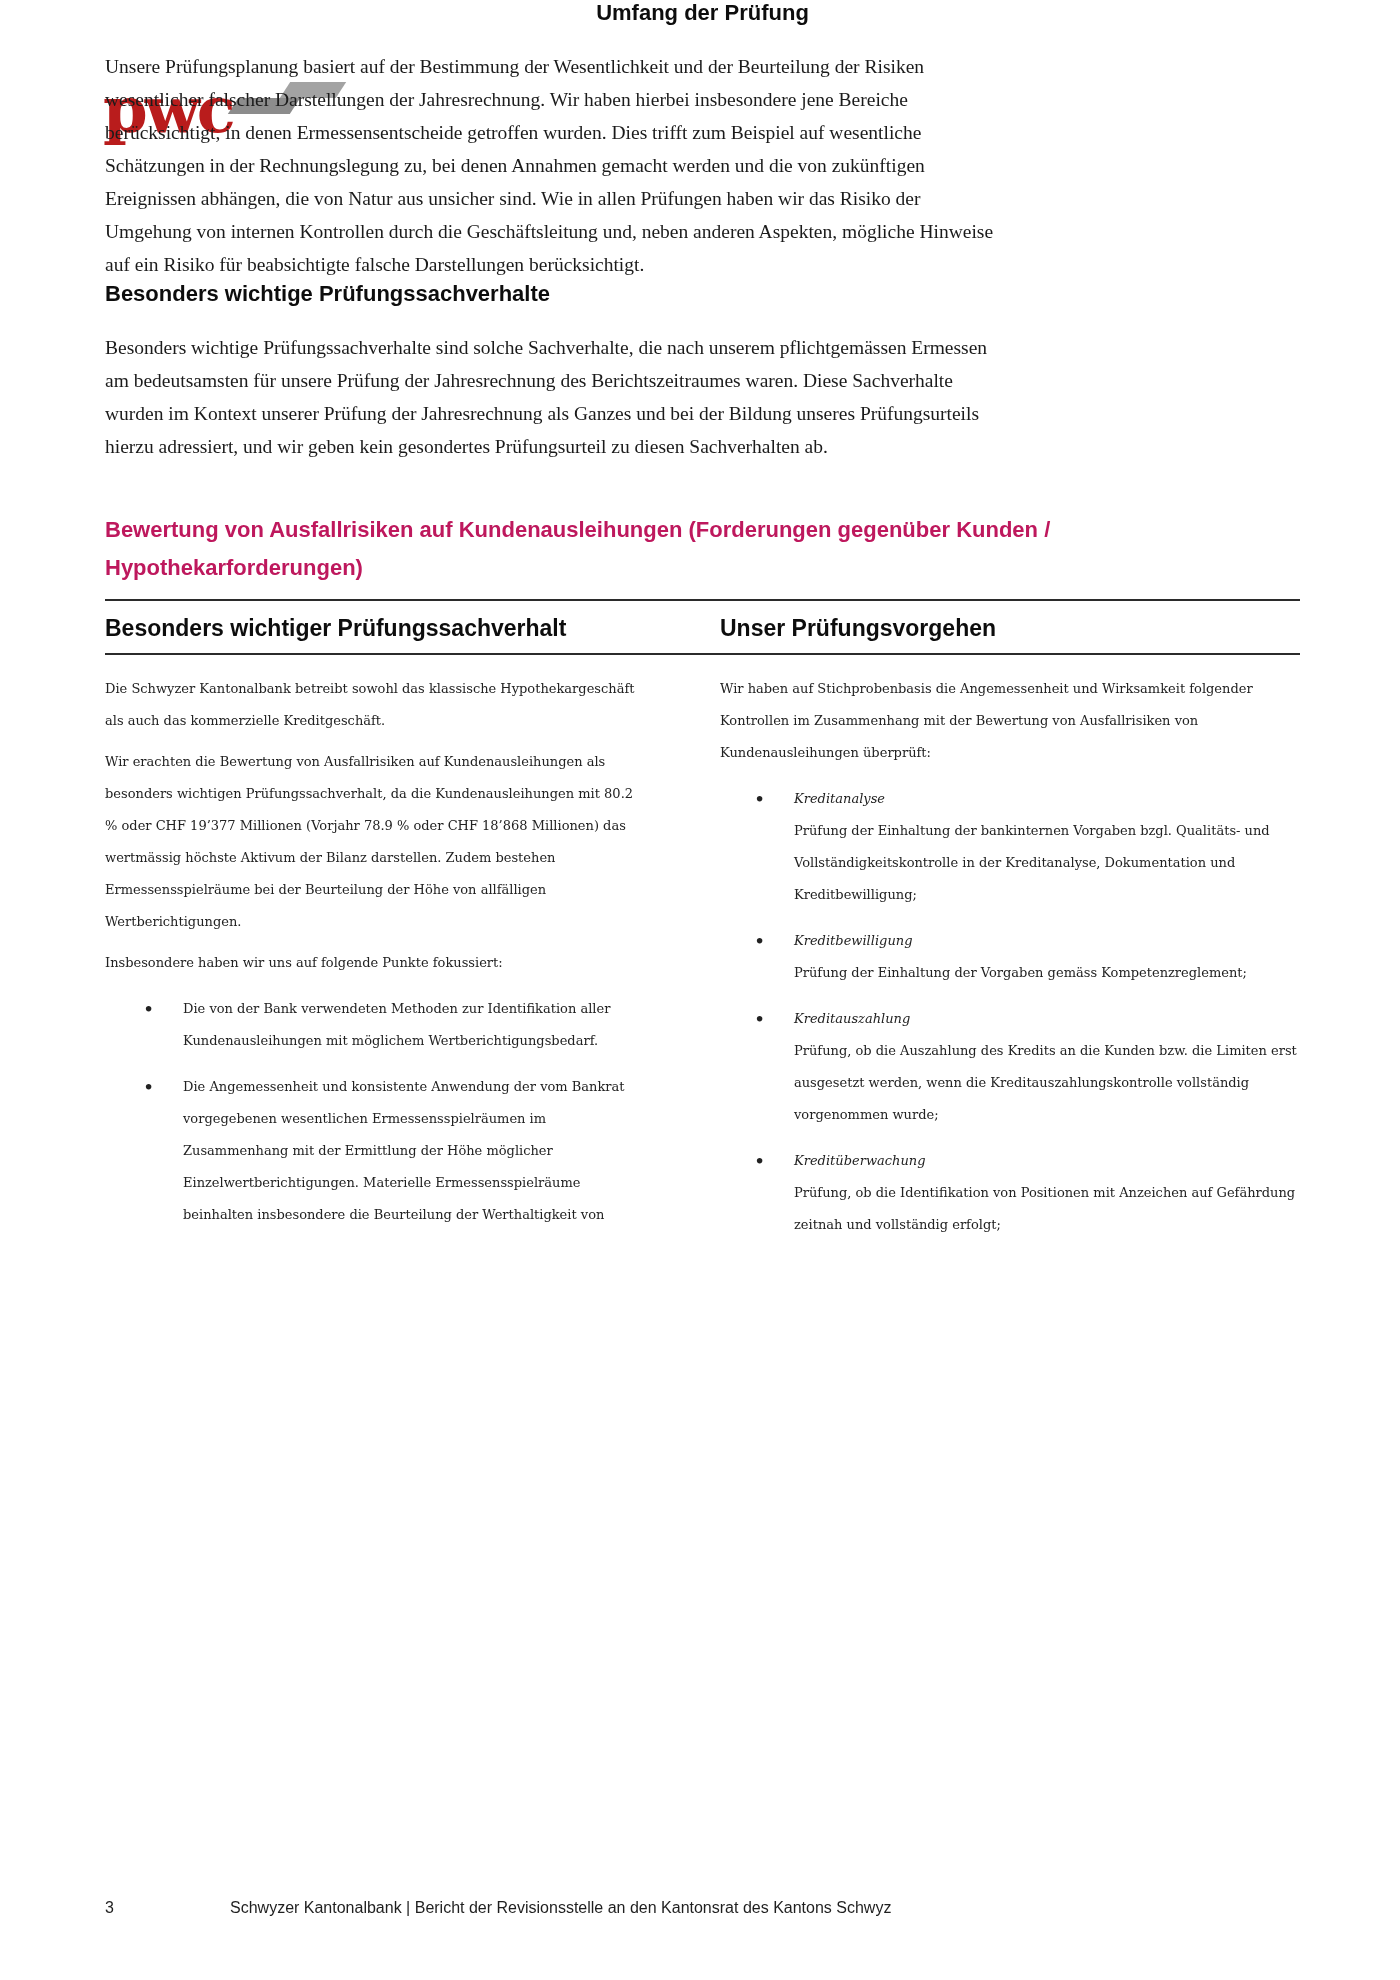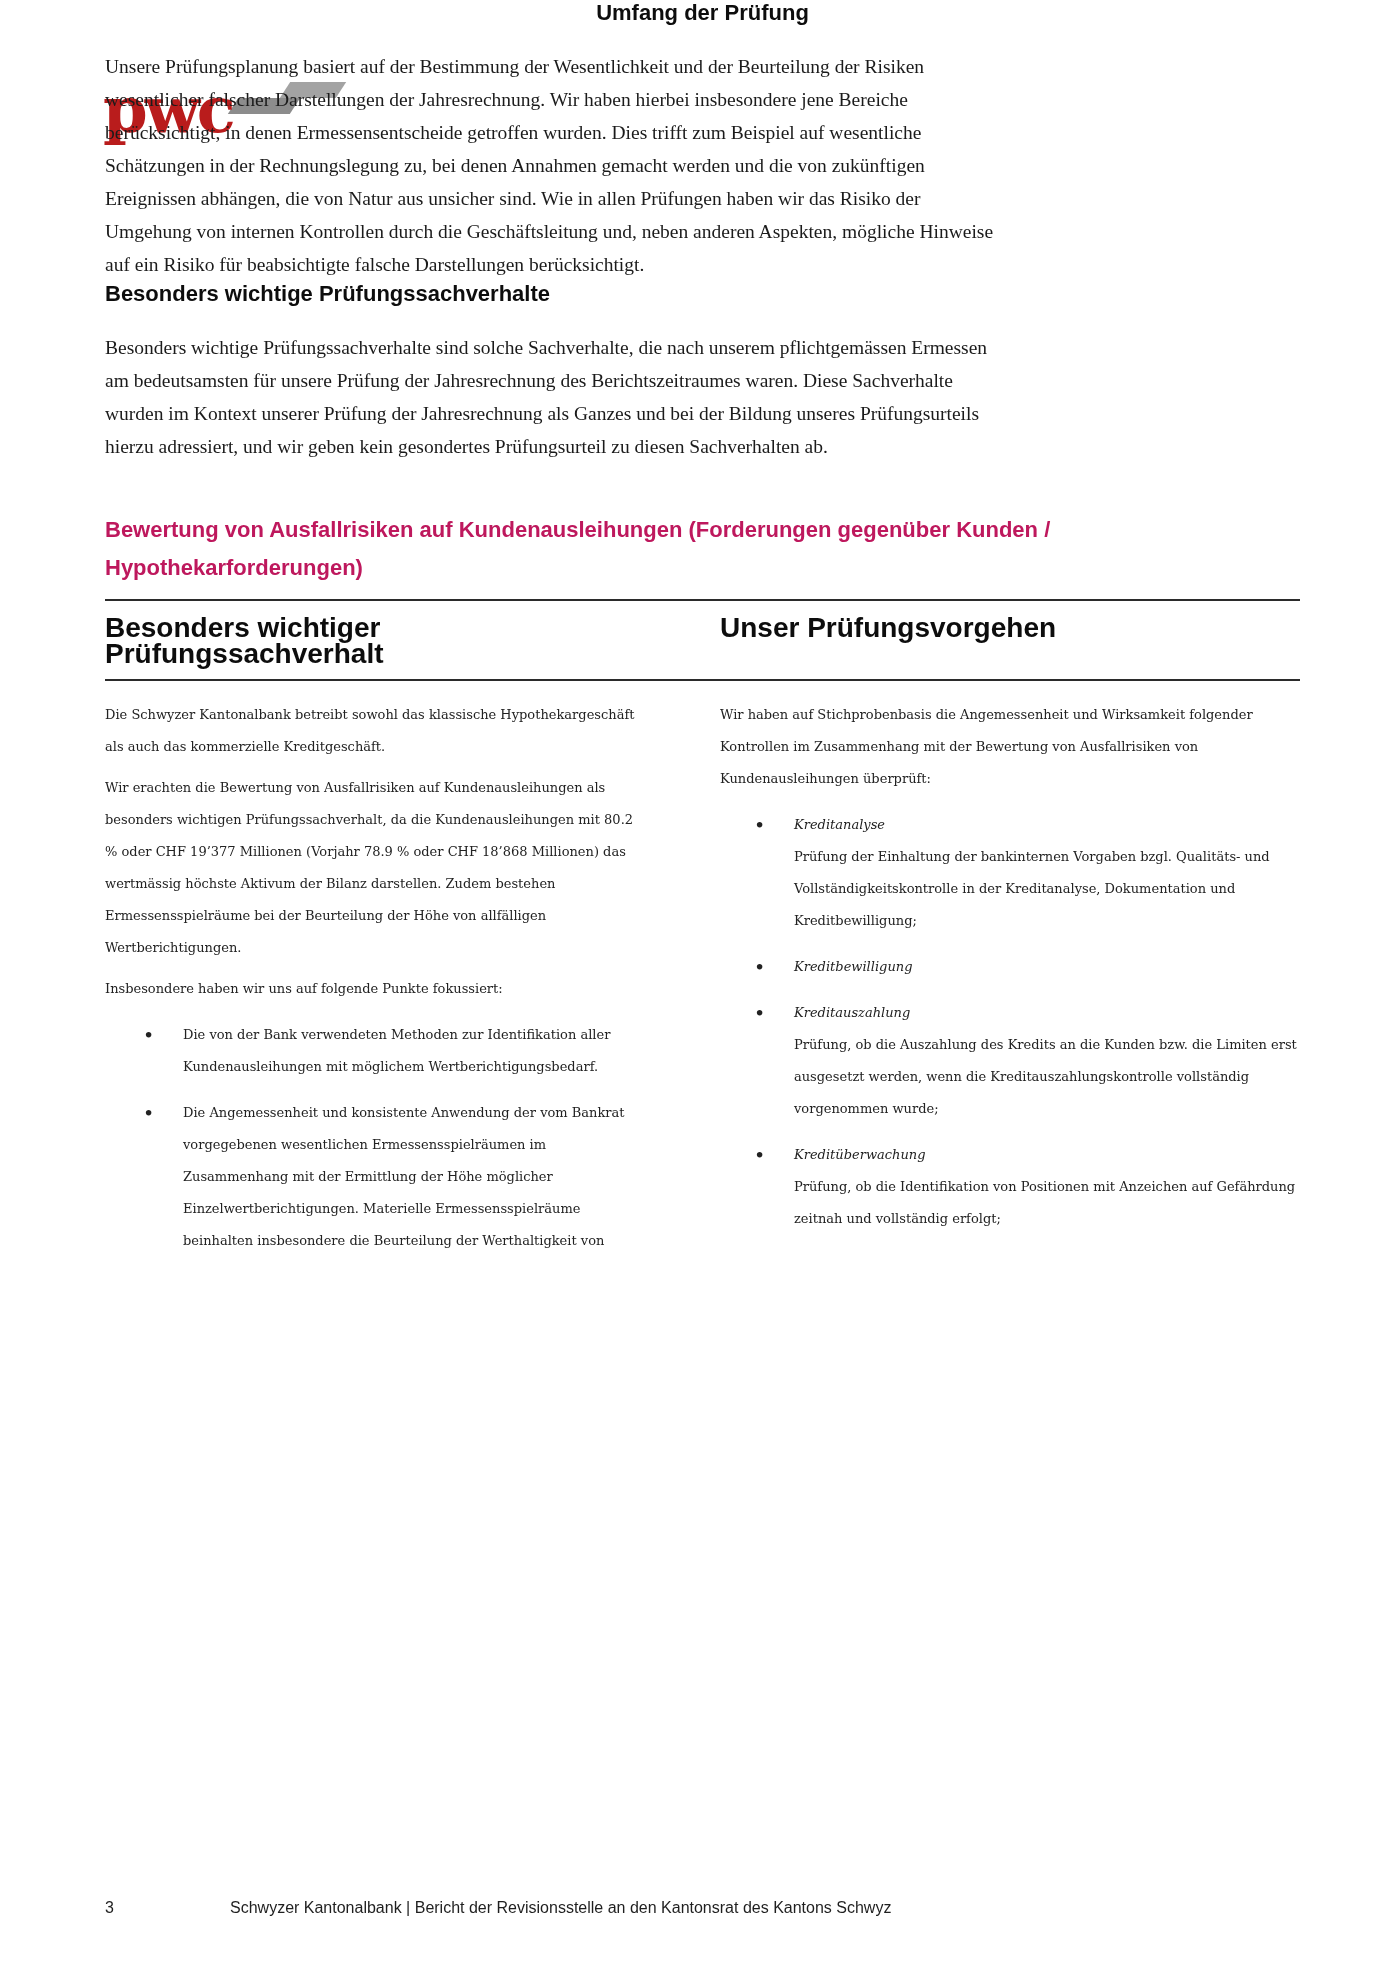--- a/index.html
+++ b/index.html
@@ -87,21 +87,21 @@
     border-top: 2px solid #2b2b2b;
   }
   .kam-header {
     display: grid;
     grid-template-columns: 530px 580px;
     column-gap: 85px;
     padding: 14px 0 12px 0;
     border-bottom: 2px solid #2b2b2b;
   }
   .kam-header .col-h {
-    font-size: 28px;
+    font-size: 23px;
     line-height: 26px;
     font-weight: bold;
     color: #0d0d0d;
   }
   .kam-body {
     display: grid;
     grid-template-columns: 530px 580px;
     column-gap: 85px;
     padding-top: 18px;
     font-family: "DejaVu Serif", serif;
@@ -189,20 +189,21 @@
 
         <div class="right-col">
           <p>Wir haben auf Stichprobenbasis die Angemessenheit und Wirksamkeit folgender Kontrollen im Zusammenhang mit der Bewertung von Ausfallrisiken von Kundenausleihungen überprüft:</p>
           <ul class="dash-list">
             <li>
               <div class="term">Kreditanalyse</div>
               <div class="desc">Prüfung der Einhaltung der bankinternen Vorgaben bzgl. Qualitäts- und Vollständigkeitskontrolle in der Kreditanalyse, Dokumentation und Kreditbewilligung;</div>
             </li>
             <li>
               <div class="term">Kreditbewilligung</div>
+              <div class="desc">Prüfung der Einhaltung der Vorgaben gemäss Kompetenzreglement;</div>
             </li>
             <li>
               <div class="term">Kreditauszahlung</div>
               <div class="desc">Prüfung, ob die Auszahlung des Kredits an die Kunden bzw. die Limiten erst ausgesetzt werden, wenn die Kreditauszahlungskontrolle vollständig vorgenommen wurde;</div>
             </li>
             <li>
               <div class="term">Kreditüberwachung</div>
               <div class="desc">Prüfung, ob die Identifikation von Positionen mit Anzeichen auf Gefährdung zeitnah und vollständig erfolgt;</div>
             </li>
           </ul>

